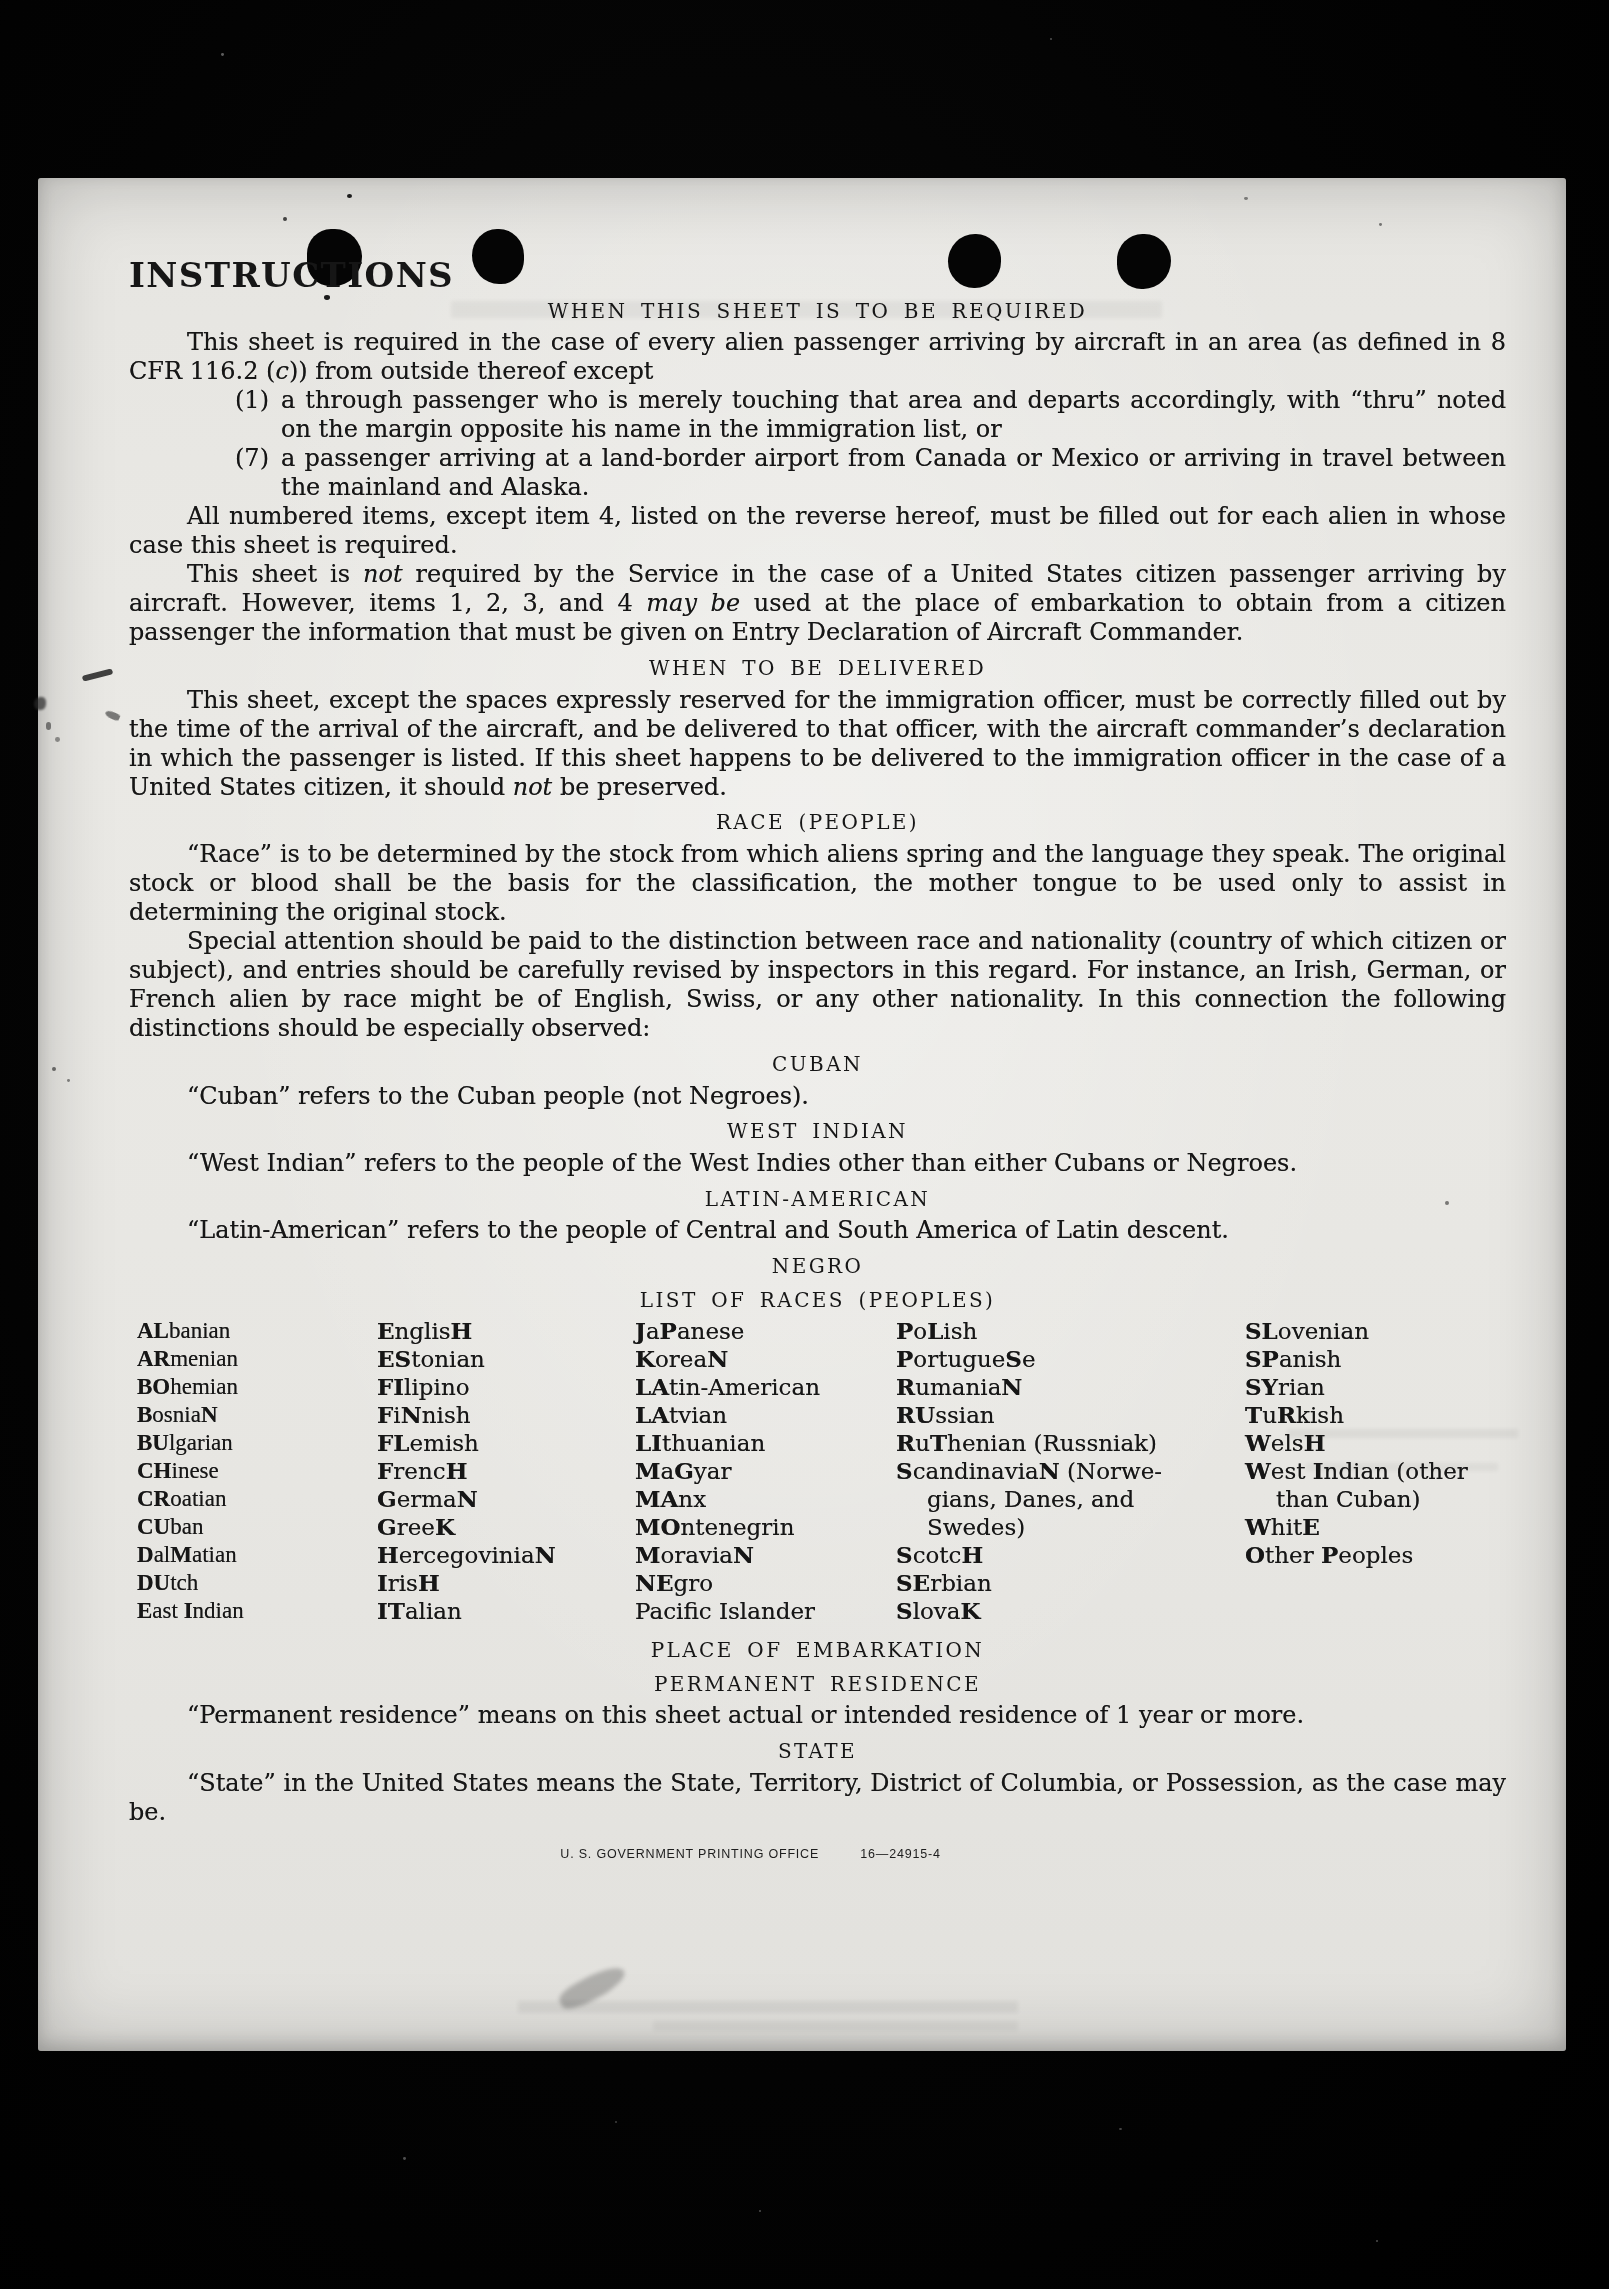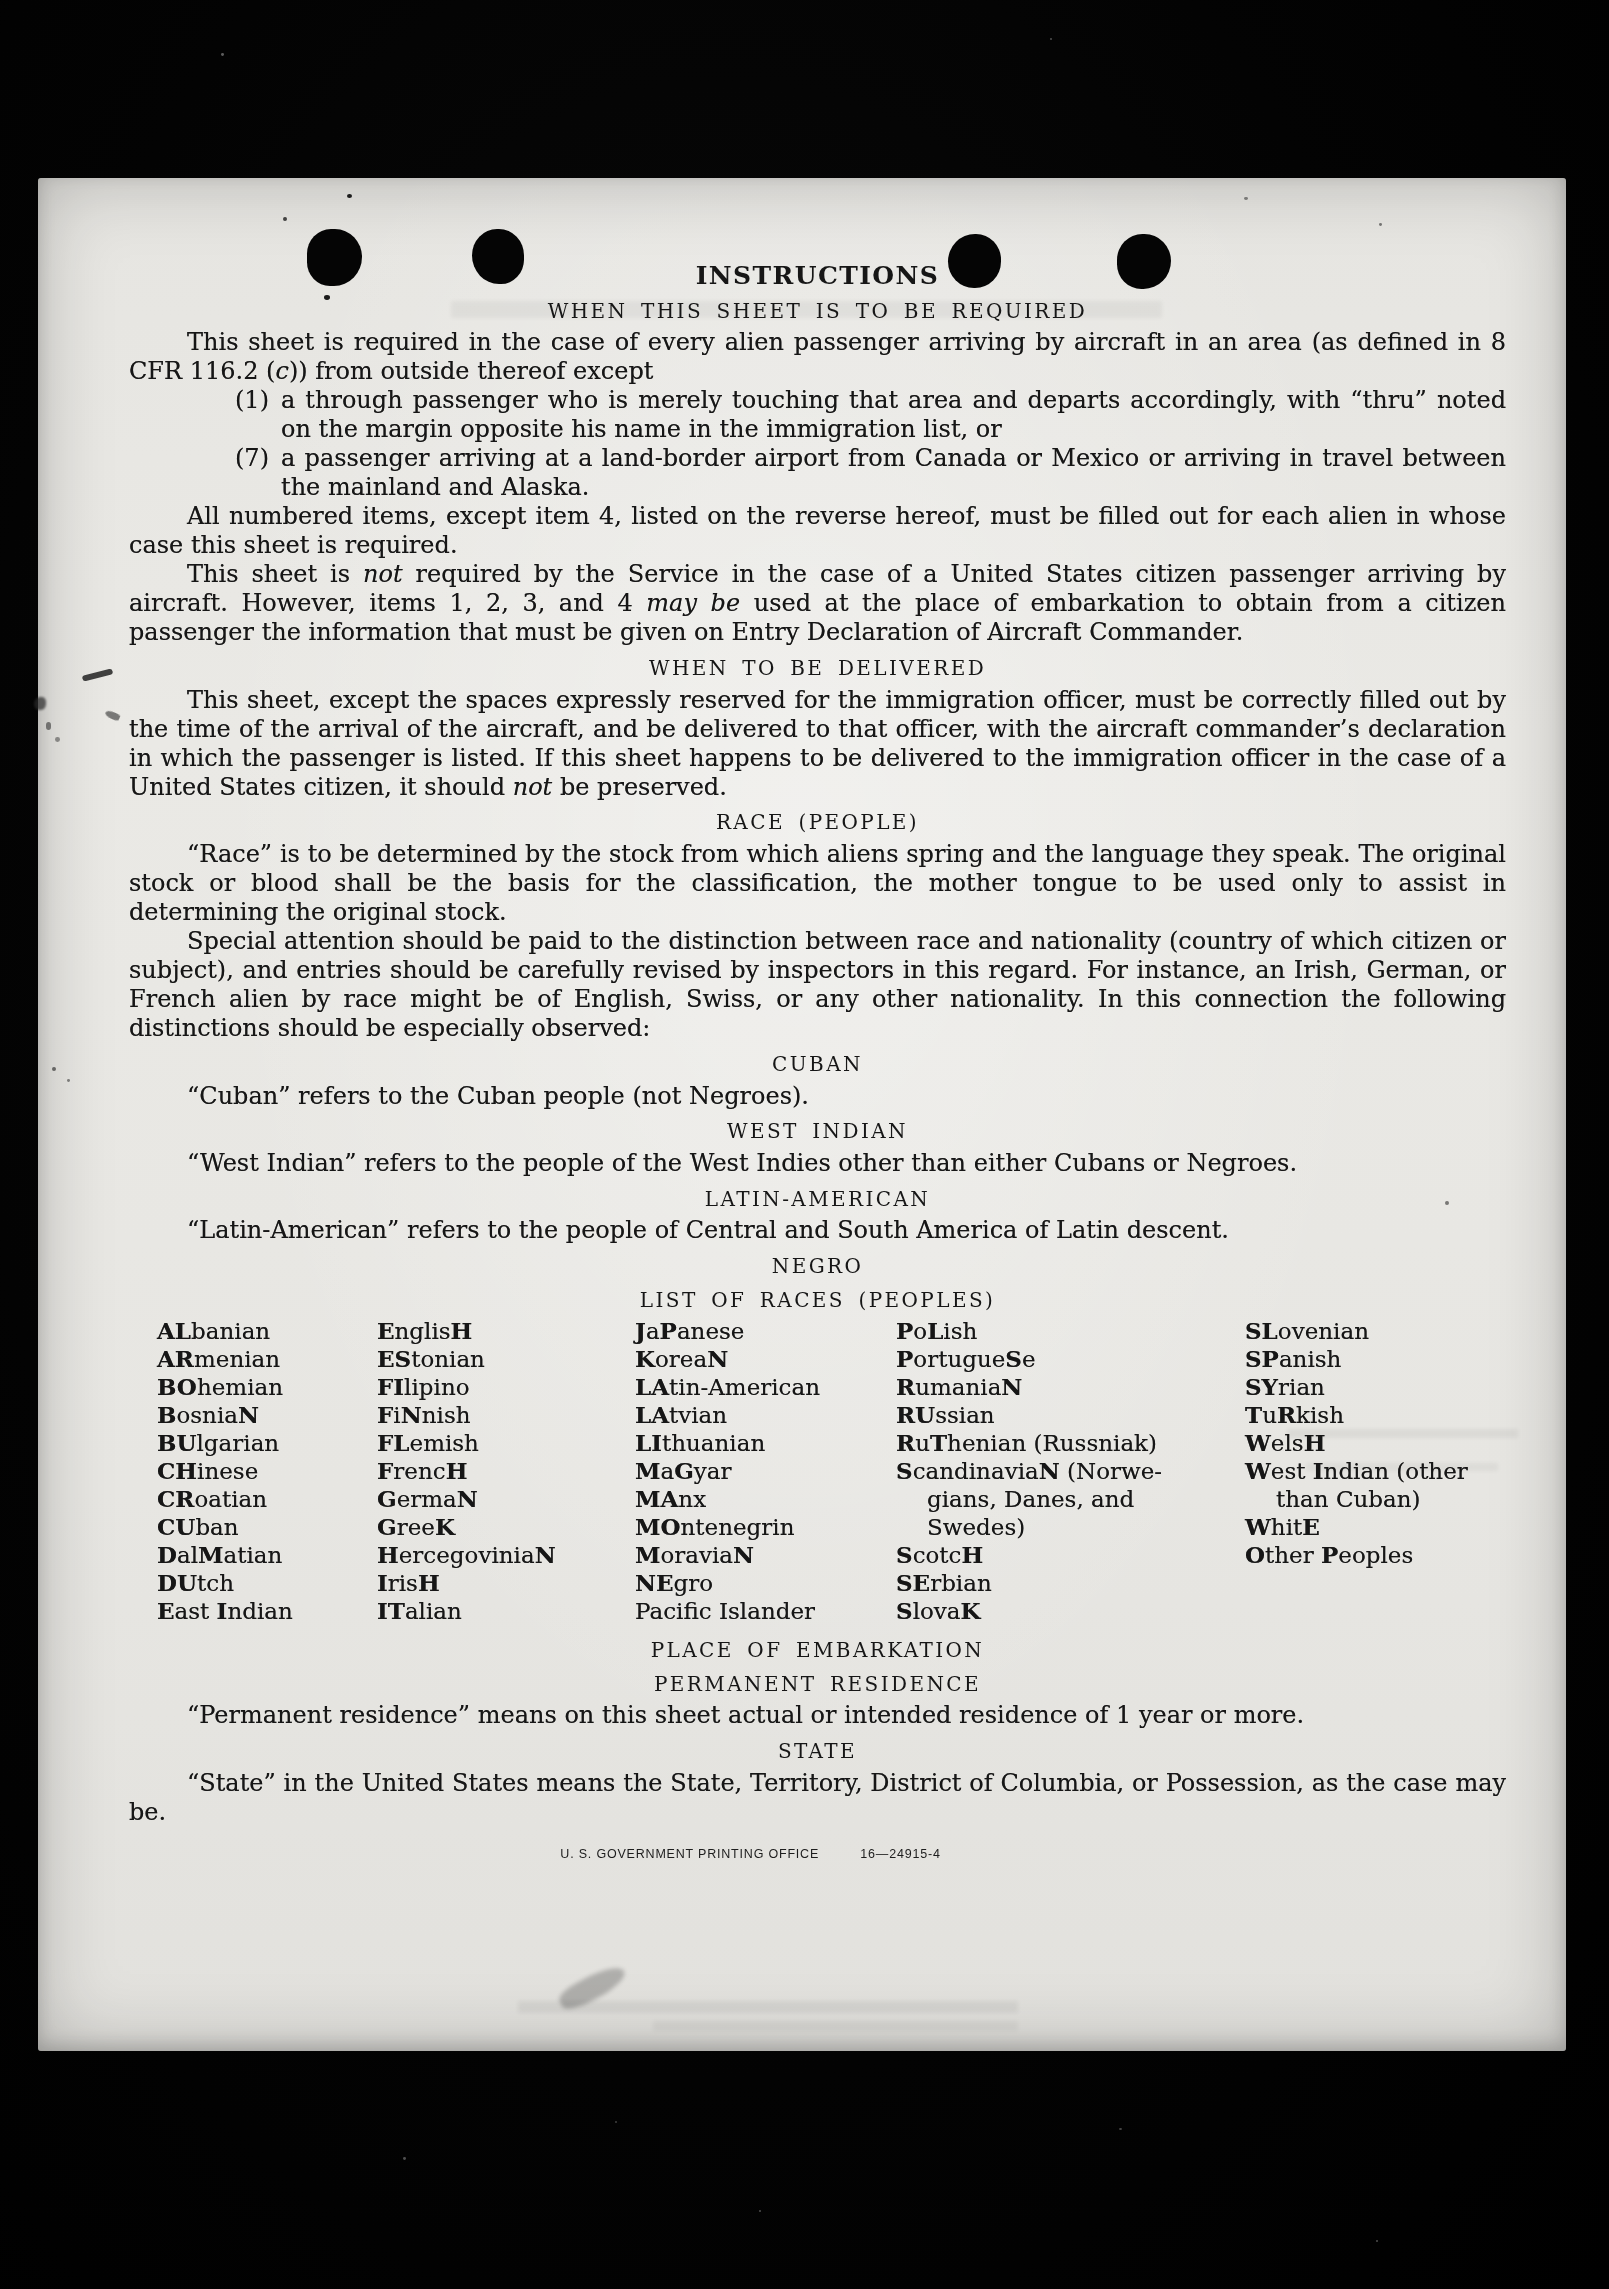--- a/index.html
+++ b/index.html
@@ -17,21 +17,21 @@
     box-shadow: inset 0 0 77px rgba(0,0,0,0.22), inset 0 -5.8px 17.3px rgba(0,0,0,0.18);
     border-radius:2.9px;
     color:#161616;
   }
   .content{
     position:absolute;left:0;top:0;right:0;
     padding:83px 60px 0 91px;
     font-size:24px;line-height:29px;
   }
   .doc-title{
-    text-align:center;font-weight:bold;font-size:25px;letter-spacing:1.4px;
+    font-weight:bold;font-size:34px;letter-spacing:1.4px;
     margin:0 0 5.8px 0;
   }
   .sec-head{
     text-align:center;font-weight:normal;font-size:20px;letter-spacing:2.4px;word-spacing:4.8px;
     margin:8.6px 0 4.8px 0;line-height:25px;
   }
   .para{
     margin:0;text-align:justify;text-indent:58px;
     text-shadow:0 0 0.5px rgba(0,0,0,0.55);
   }
@@ -39,21 +39,21 @@
     margin:0 0 0 106px;padding-left:46px;text-indent:-46px;text-align:justify;
     text-shadow:0 0 0.5px rgba(0,0,0,0.55);
   }
   .para i, .numitem i{font-style:italic;}
   .para b{font-weight:bold;}
   .races{
     position:relative;height:312px;margin-top:3.8px;font-size:23px;line-height:28px;
     text-shadow:0 0 0.5px rgba(0,0,0,0.55);
   }
   .races .col{position:absolute;top:0;white-space:nowrap;}
-  .c1{left:28px;}  .c2{left:248px;}  .c3{left:506px;}  .c4{left:767px;}  .c5{left:1116px;}
+  .c1{left:8px;font-family:Liberation Serif, serif;}  .c2{left:248px;}  .c3{left:506px;}  .c4{left:767px;}  .c5{left:1116px;}
   .race b{font-weight:bold;}
   .race.cont{padding-left:31px;}
   .imprint{
     margin-top:13.4px;text-align:center;
     font-family:"Liberation Sans", sans-serif;font-weight:normal;
     font-size:12.5px;letter-spacing:0.8px;color:#1d1d1d;
     transform:translateX(-67px);
   }
   .imprint .code{margin-left:37px;}
   

